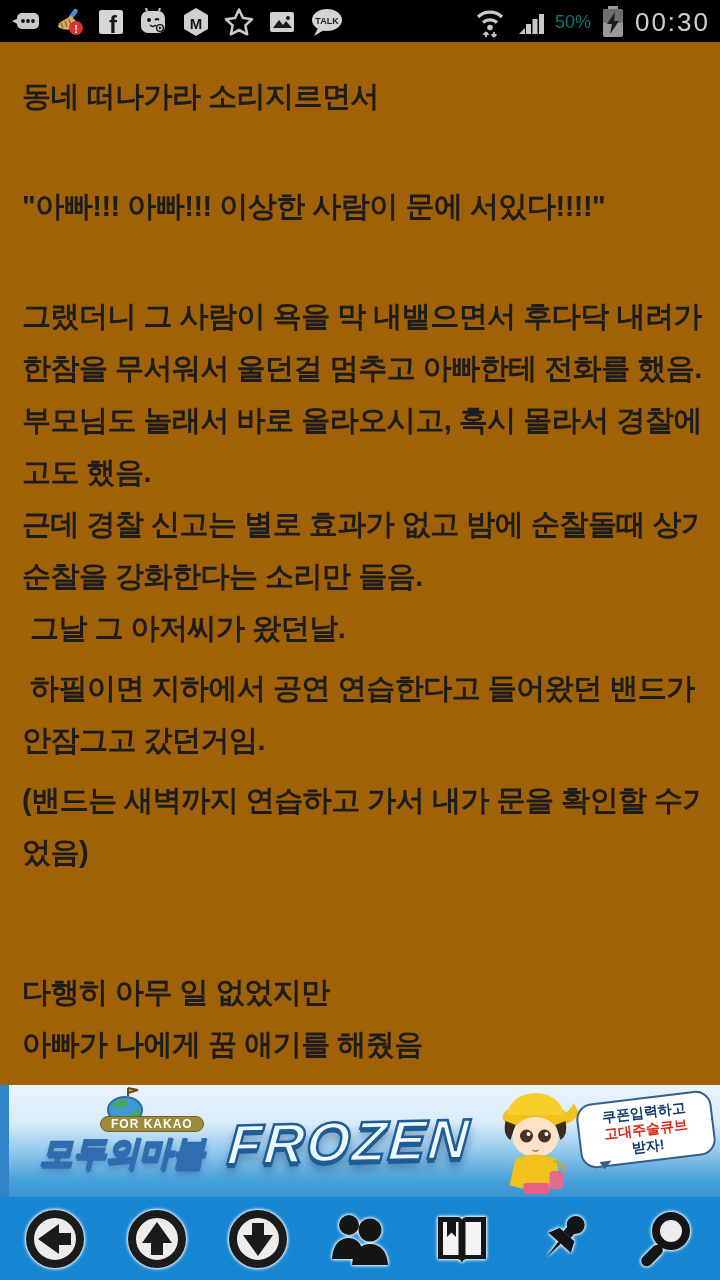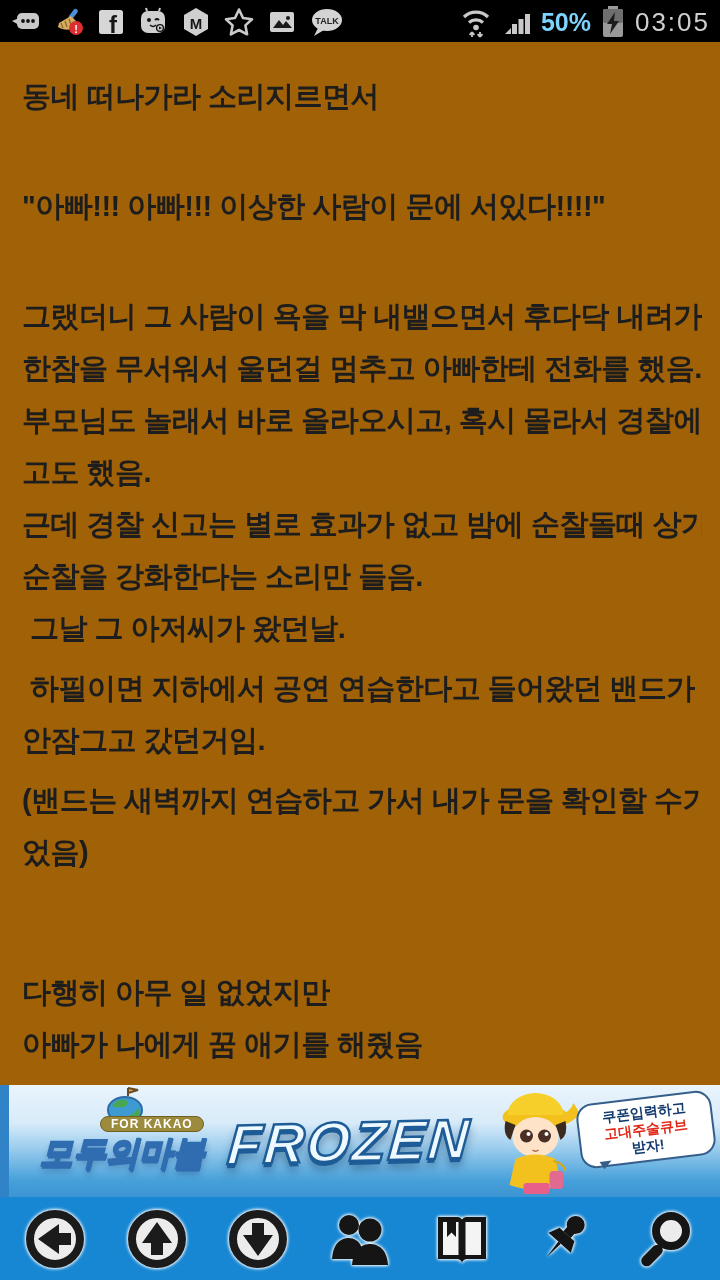--- a/index.html
+++ b/index.html
@@ -6,21 +6,21 @@
   .screen{position:relative;width:720px;height:1280px;margin:0 auto;overflow:hidden;
           background:#f4f4f4;font-family:"Liberation Sans",sans-serif;}
   svg text{font-family:"Liberation Sans",sans-serif;}
 
   
   .status-bar{height:42px;background:#000;display:flex;align-items:center;
               justify-content:space-between;padding:2px 10px 0 10px;box-sizing:border-box;}
   .sb-left{display:flex;align-items:center;gap:11px;}
   .sb-right{display:flex;align-items:center;gap:9px;color:#cfcfcf;}
   .sb-icon{display:inline-flex;align-items:center;justify-content:center;}
-  .sb-batt{font-size:25px;color:#7dd3fc;font-weight:bold;}
+  .sb-batt{font-size:18px;color:#0f766e;}
   .sb-time{font-size:26px;letter-spacing:2px;color:#cfcfcf;}
 
   
   .content{height:1043px;box-sizing:border-box;padding:28px 18px 0 22px;
            overflow:hidden;background:#a16207;}
   .line{margin:0;font-size:29px;line-height:52px;font-weight:600;color:#1d1d1d;
         letter-spacing:-0.5px;white-space:nowrap;overflow:hidden;}
   .gap-top-lg{margin-top:58px;}
   .gap-top-xs{margin-top:8px;}
   .gap-top-xl{margin-top:88px;}
@@ -145,21 +145,21 @@
       </span>
       <span class="sb-batt">50%</span>
       <span class="sb-icon">
         <svg width="26" height="34" viewBox="0 0 26 34">
           <rect x="8" y="1" width="10" height="4" fill="#9a9a9a"></rect>
           <rect x="3" y="4" width="20" height="28" rx="2" fill="#9a9a9a"></rect>
           <rect x="3" y="4" width="20" height="14" rx="2" fill="#6e6e6e"></rect>
           <path d="M15 7 L7 19 h5 L10 29 L19 16 h-5 Z" fill="#1c1c1c"></path>
         </svg>
       </span>
-      <span class="sb-time">03:05</span>
+      <span class="sb-time">00:30</span>
     </div>
   </header>
 
   <main class="content">
     <p class="line">동네 떠나가라 소리지르면서</p>
     <p class="line gap-top-lg">"아빠!!! 아빠!!! 이상한 사람이 문에 서있다!!!!"</p>
     <p class="line gap-top-lg">그랬더니 그 사람이 욕을 막 내뱉으면서 후다닥 내려가는</p>
     <p class="line">한참을 무서워서 울던걸 멈추고 아빠한테 전화를 했음.</p>
     <p class="line">부모님도 놀래서 바로 올라오시고, 혹시 몰라서 경찰에 신</p>
     <p class="line">고도 했음.</p>

